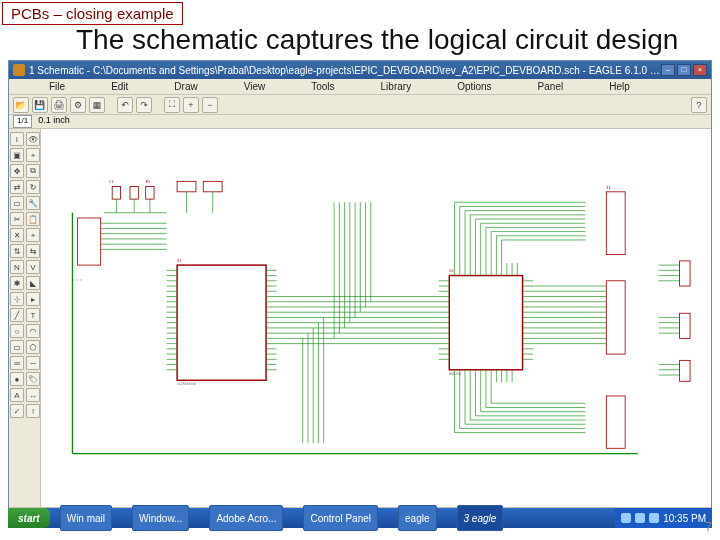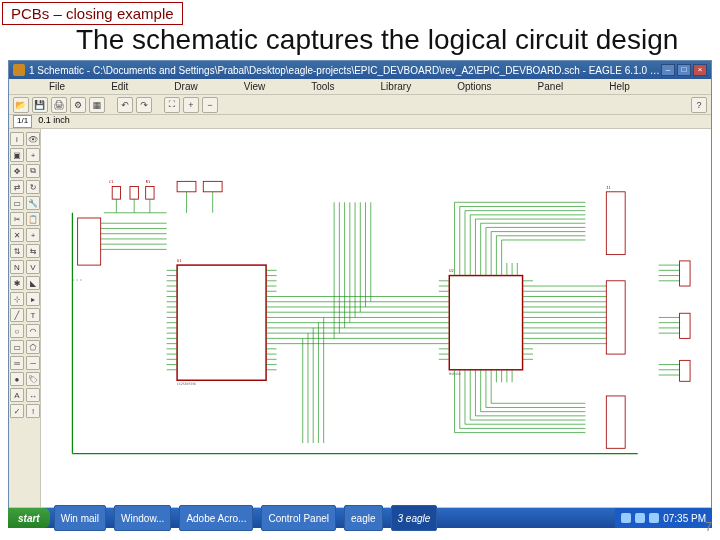--- a/index.html
+++ b/index.html
@@ -28,21 +28,21 @@
   .schematic { position: absolute; inset: 0; }
   .schematic line { stroke: #0a8a0a; stroke-width: 0.6; }
   .schematic line.bus { stroke: #0a8a0a; stroke-width: 1.2; }
   .schematic rect.chip { fill: none; stroke: #a00000; stroke-width: 1.4; }
   .schematic rect.comp { fill: none; stroke: #a00000; stroke-width: 0.8; }
   .schematic text.lbl { fill: #555; font-size: 3px; font-family: monospace; }
   .schematic text.ref { fill: #a00000; font-size: 3.5px; font-family: monospace; }
   .statusbar { height: 14px; background: #ece9d8; border-top: 1px solid #c8c4b8; font-size: 9px; color: #333; padding: 0 4px; display: flex; align-items: center; white-space: nowrap; overflow: hidden; }
   .taskbar { position: absolute; left: 8px; width: 704px; top: 508px; height: 20px; background: linear-gradient(#2b6ac4, #1a4a9a); display: flex; align-items: center; font-size: 10px; color: #fff; }
   .startbtn { height: 100%; background: linear-gradient(#3da03d, #268026); padding: 0 10px; display: flex; align-items: center; font-style: italic; font-weight: bold; border-radius: 0 6px 6px 0; }
-  .task-item { height: 15px; margin: 0 4px; padding: 12px 6px; background: #3a72c4; border: 1px solid #2a5aa0; border-radius: 2px; display: flex; align-items: center; gap: 3px; white-space: nowrap; overflow: hidden; max-width: 90px; }
+  .task-item { height: 15px; margin: 0 10px; padding: 12px 6px; background: #3a72c4; border: 1px solid #2a5aa0; border-radius: 2px; display: flex; align-items: center; gap: 3px; white-space: nowrap; overflow: hidden; max-width: 90px; }
   .task-item.active { background: #1a4a9a; font-style: italic; }
   .tray { margin-left: auto; background: #1a5ac4; height: 100%; padding: 0 6px; display: flex; align-items: center; gap: 4px; }
   .tray-icon { width: 10px; height: 10px; background: #9cf; border-radius: 2px; }
 </style>
 </head>
 <body>
 
 <div class="slide">
   <div class="slide-tag">PCBs – closing example</div>
   <div class="slide-title">The schematic captures the logical circuit design</div>
@@ -399,16 +399,16 @@
     <div class="task-item">Win mail</div>
     <div class="task-item">Window...</div>
     <div class="task-item">Adobe Acro...</div>
     <div class="task-item">Control Panel</div>
     <div class="task-item">eagle</div>
     <div class="task-item active">3 eagle</div>
     <div class="tray">
       <div class="tray-icon"></div>
       <div class="tray-icon"></div>
       <div class="tray-icon"></div>
-      <span>07:35 PM</span>
+      <span>10:35 PM</span>
     </div>
   </div>
 </div>
 
 </body></html>

